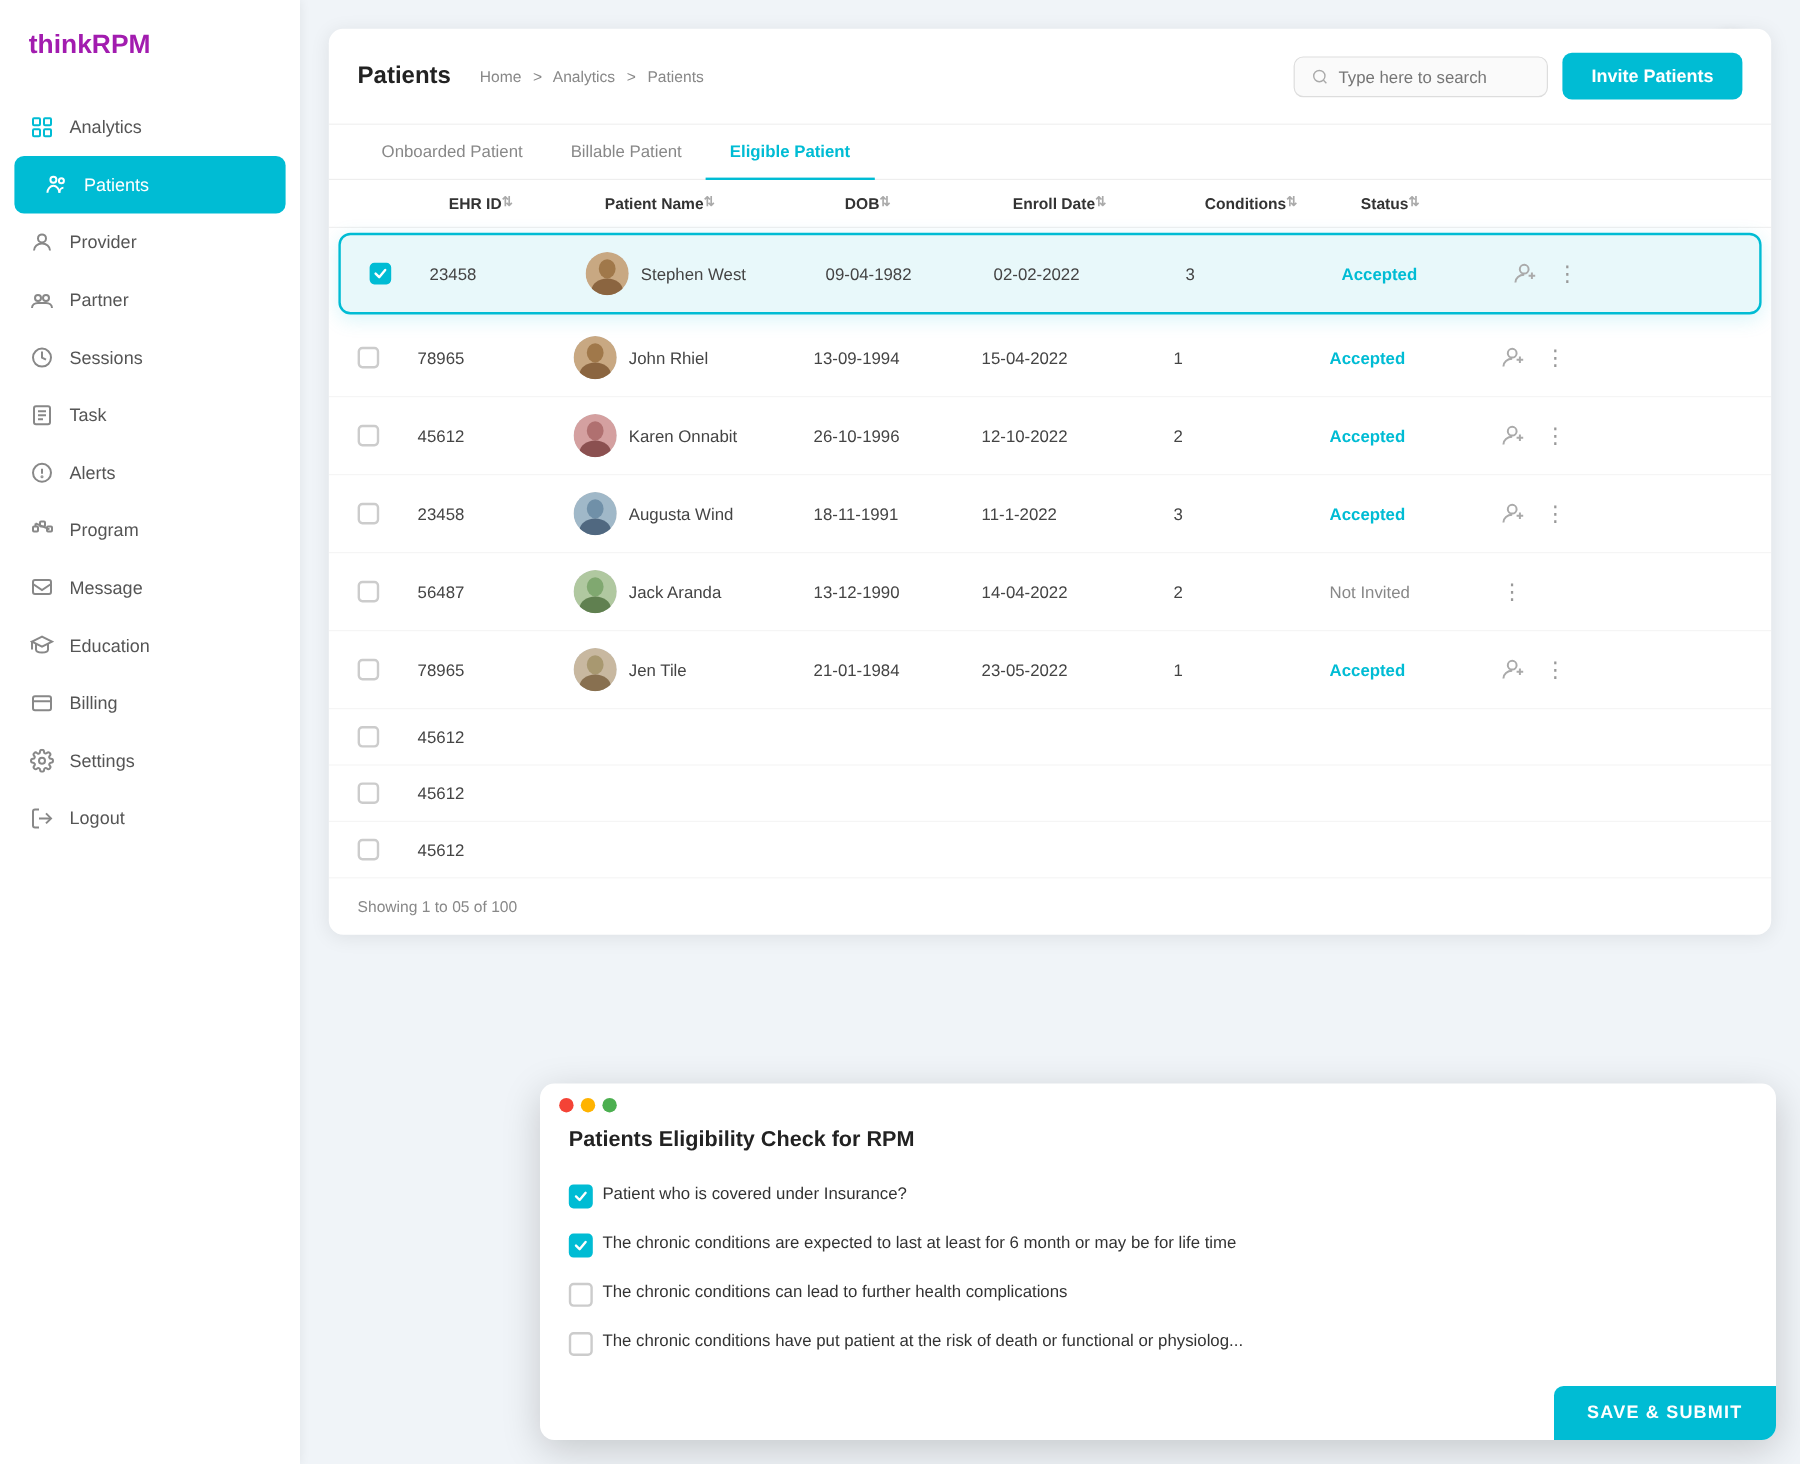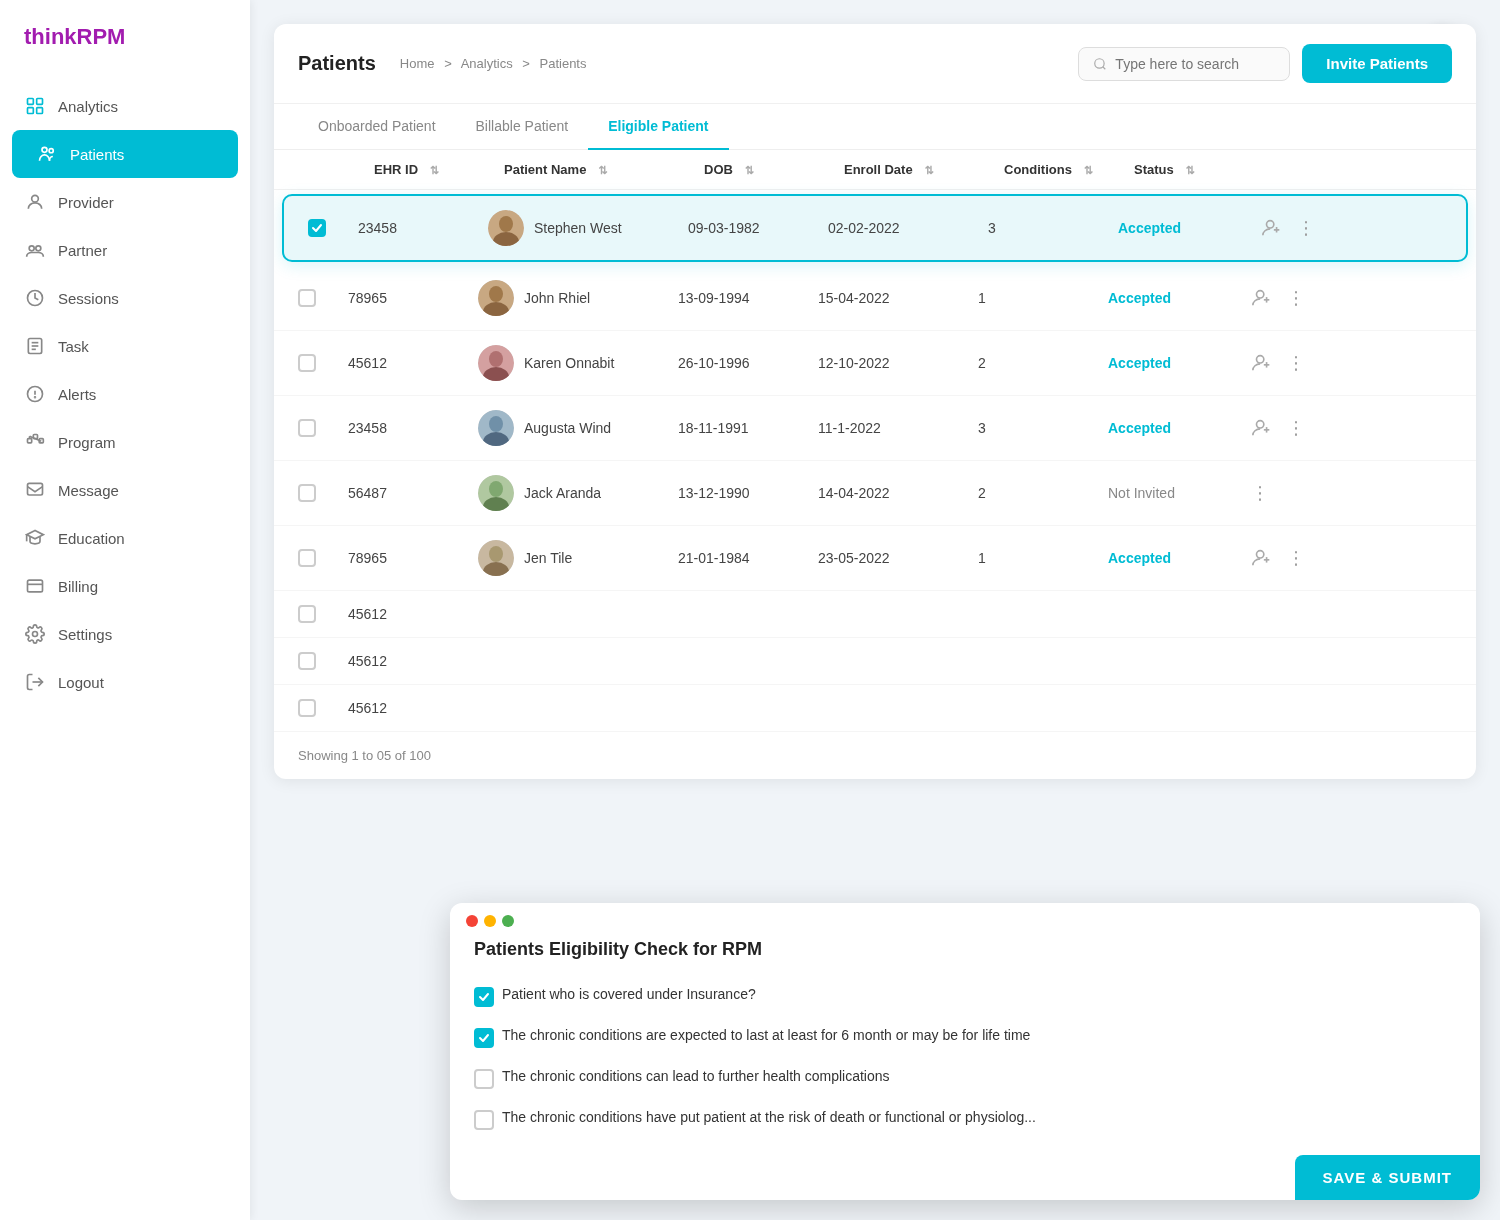--- a/index.html
+++ b/index.html
@@ -182,22 +182,22 @@
       grid-template-columns: 50px 130px 200px 140px 160px 130px 140px 80px;
       padding: 12px 24px;
       background: #fff;
       border-bottom: 1px solid #f0f0f0;
     }
     .th {
       font-size: 13px;
       font-weight: 700;
       color: #333;
       display: flex;
-      align-items: flex-end;
-      gap: 12px;
+      align-items: flex-start;
+      gap: 0;
       padding-left: 26px;
     }
     .th .sort-icon { font-size: 11px; color: #aaa; }
 
     .table-row {
       display: grid;
       grid-template-columns: 50px 130px 200px 140px 160px 130px 140px 80px;
       padding: 14px 24px;
       border-bottom: 1px solid #f5f5f5;
       align-items: center;
@@ -576,21 +576,21 @@
       <div class="td name">
         <div class="avatar">
           <svg viewBox="0 0 36 36" xmlns="http://www.w3.org/2000/svg">
             <circle cx="18" cy="18" r="18" fill="#c8a882"></circle>
             <ellipse cx="18" cy="14" rx="7" ry="8" fill="#a0784a"></ellipse>
             <ellipse cx="18" cy="32" rx="13" ry="10" fill="#8b6540"></ellipse>
           </svg>
         </div>
         <span>Stephen West</span>
       </div>
-      <div class="td">09-03-1982</div>
+      <div class="td">09-04-1982</div>
       <div class="td">02-02-2022</div>
       <div class="td">3</div>
       <div class="td accepted">Accepted</div>
       <div class="td action-icons">
         <span class="person-plus">
           <svg width="22" height="22" viewBox="0 0 24 24" fill="none" stroke="#aaa" stroke-width="1.8">
               <circle cx="10" cy="8" r="4"></circle>
               <path d="M2 20c0-4 3.6-7 8-7"></path>
               <line x1="17" y1="11" x2="17" y2="17"></line>
               <line x1="14" y1="14" x2="20" y2="14"></line>

